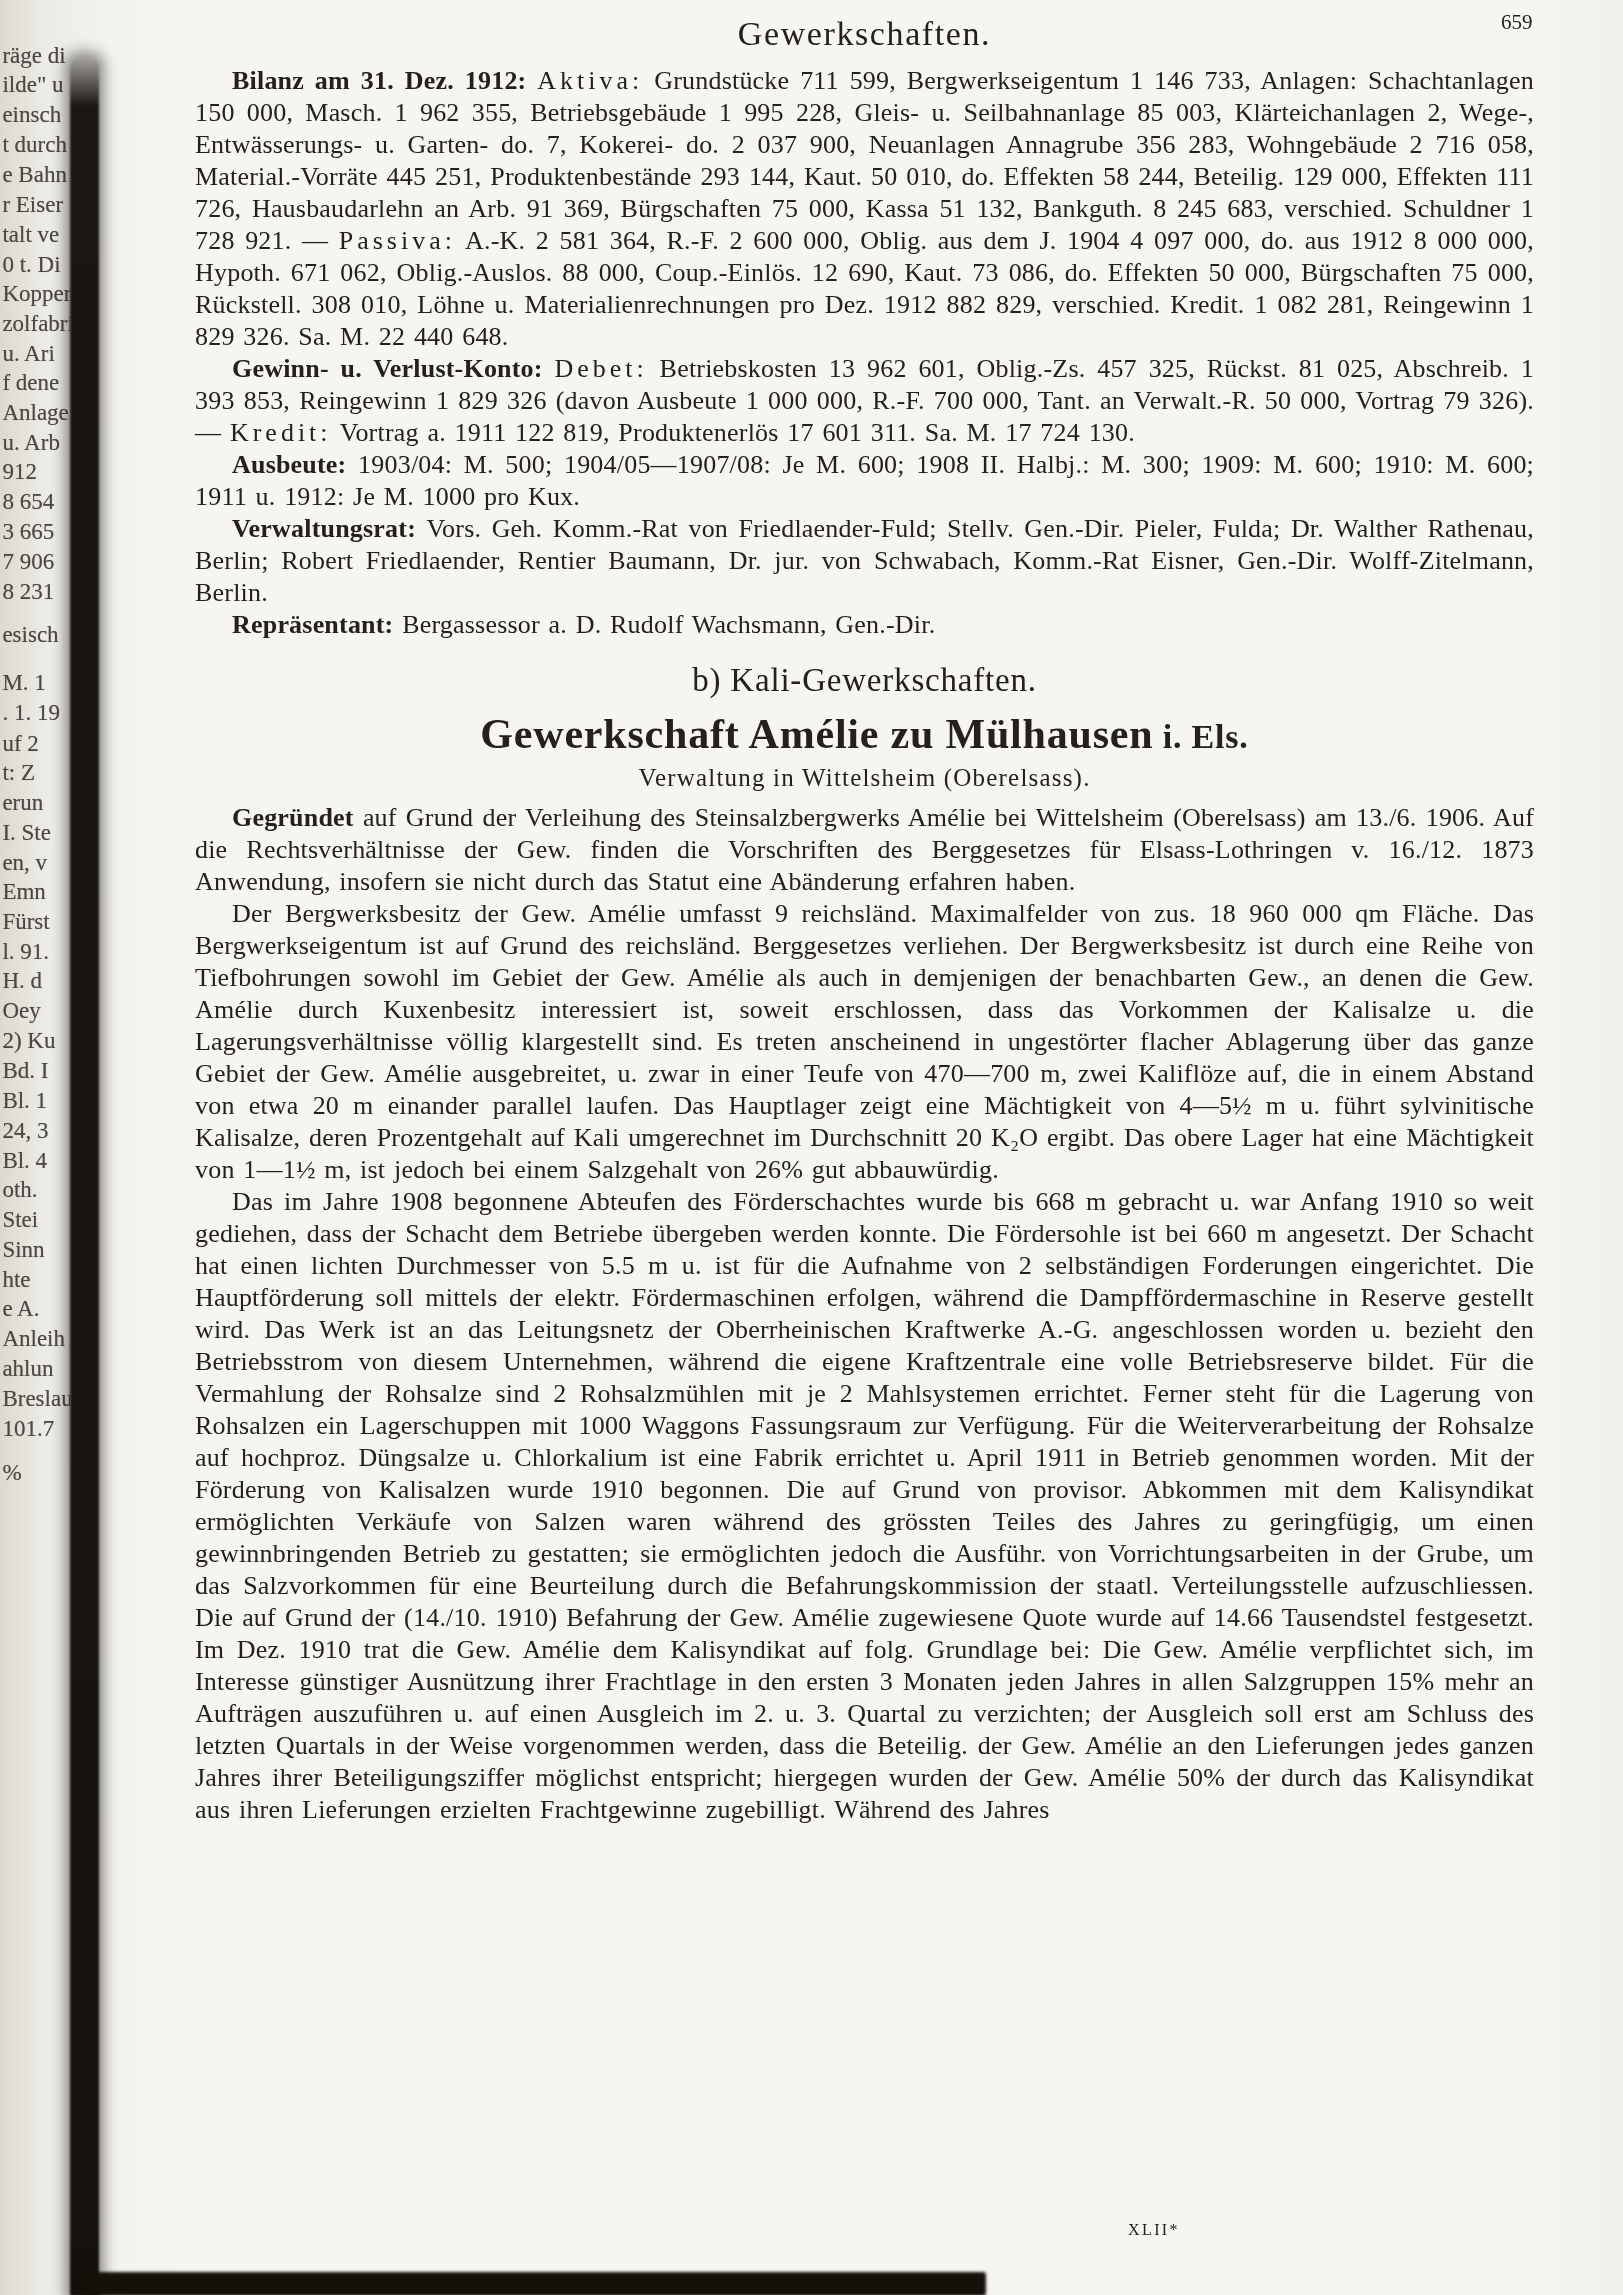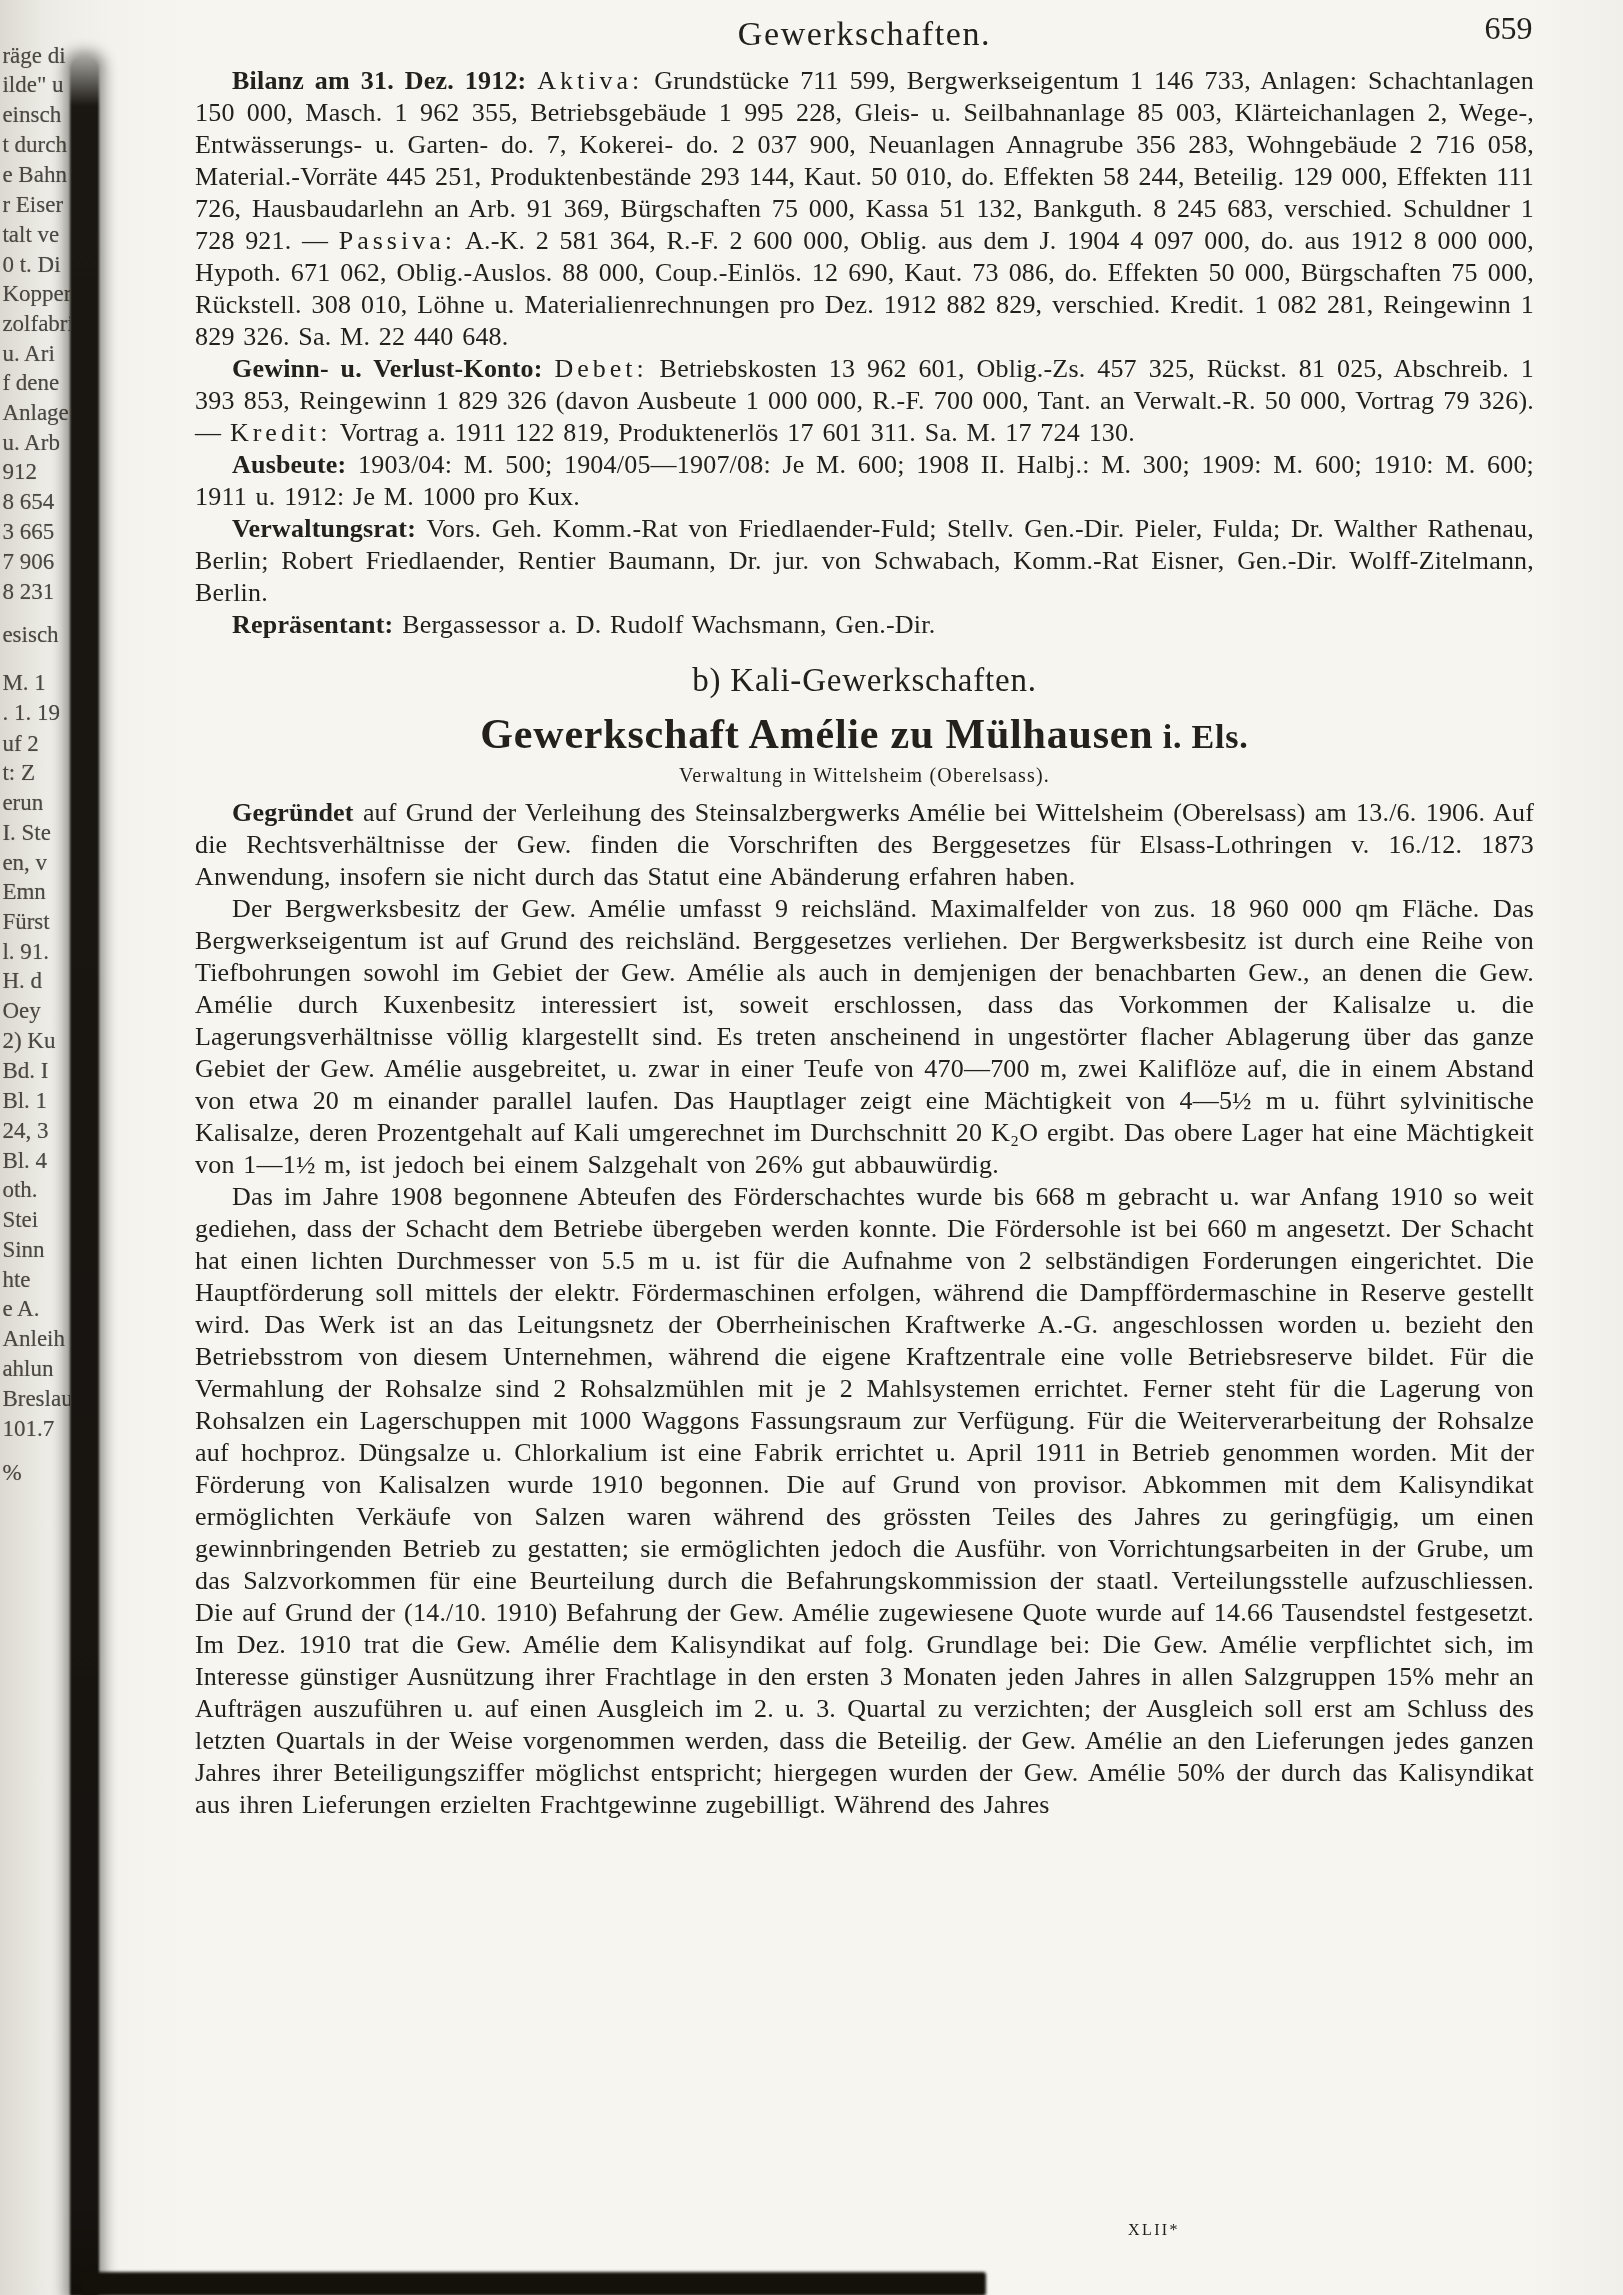--- a/index.html
+++ b/index.html
@@ -28,33 +28,33 @@
   .margin-col{ position:absolute; left:0; top:0; width:70px; height:1630px; overflow:hidden; z-index:2; }
   .margin-col .frag{
     position:absolute; left:2.4px; white-space:nowrap;
     font-size:23px; color:#37332e; opacity:.88;
     text-shadow:0 0 0.8px rgba(70,64,56,.55);
   }
   
   .main{ position:absolute; left:195px; top:14.6px; width:1339px; z-index:3; }
   .running-head-row{ position:relative; height:37px; }
   .running-head{ position:absolute; left:0; right:0; text-align:center; font-size:34px; letter-spacing:1.6px; }
-  .page-num{ position:absolute; right:1.6px; top:-4.9px; font-size:32px; }
+  .page-num{ position:absolute; right:1.6px; top:-4.9px; font-size:21px; }
   .body-text{ margin-top:13px; }
   .para{
     font-size:26px; line-height:32px;
     text-align:justify; text-indent:37px;
     word-spacing:2px; letter-spacing:0.2px;
   }
   .para .b{ font-weight:bold; }
   .para .sp{ letter-spacing:4px; }
   .section-head{ text-align:center; font-weight:400; font-size:33px; margin-top:21px; letter-spacing:0.8px; }
   .title{ text-align:center; font-weight:bold; font-size:42px; margin-top:11.4px; letter-spacing:0.8px; }
   .title .suffix{ font-size:34px; }
-  .subtitle{ text-align:center; font-size:20px; margin-top:6.5px; letter-spacing:1.2px; }
+  .subtitle{ text-align:center; font-size:25px; margin-top:6.5px; letter-spacing:1.2px; }
   .section-body{ margin-top:9.7px; }
   .sig{ position:absolute; left:1128px; top:2221px; font-size:16px; letter-spacing:2.4px; z-index:3; }
 </style>
 </head>
 <body>
 
 <div class="margin-col">
     <span class="frag" style="top: 43px;">räge di</span>
     <span class="frag" style="top: 72px;">ilde" u</span>
     <span class="frag" style="top: 102px;">einsch</span>

